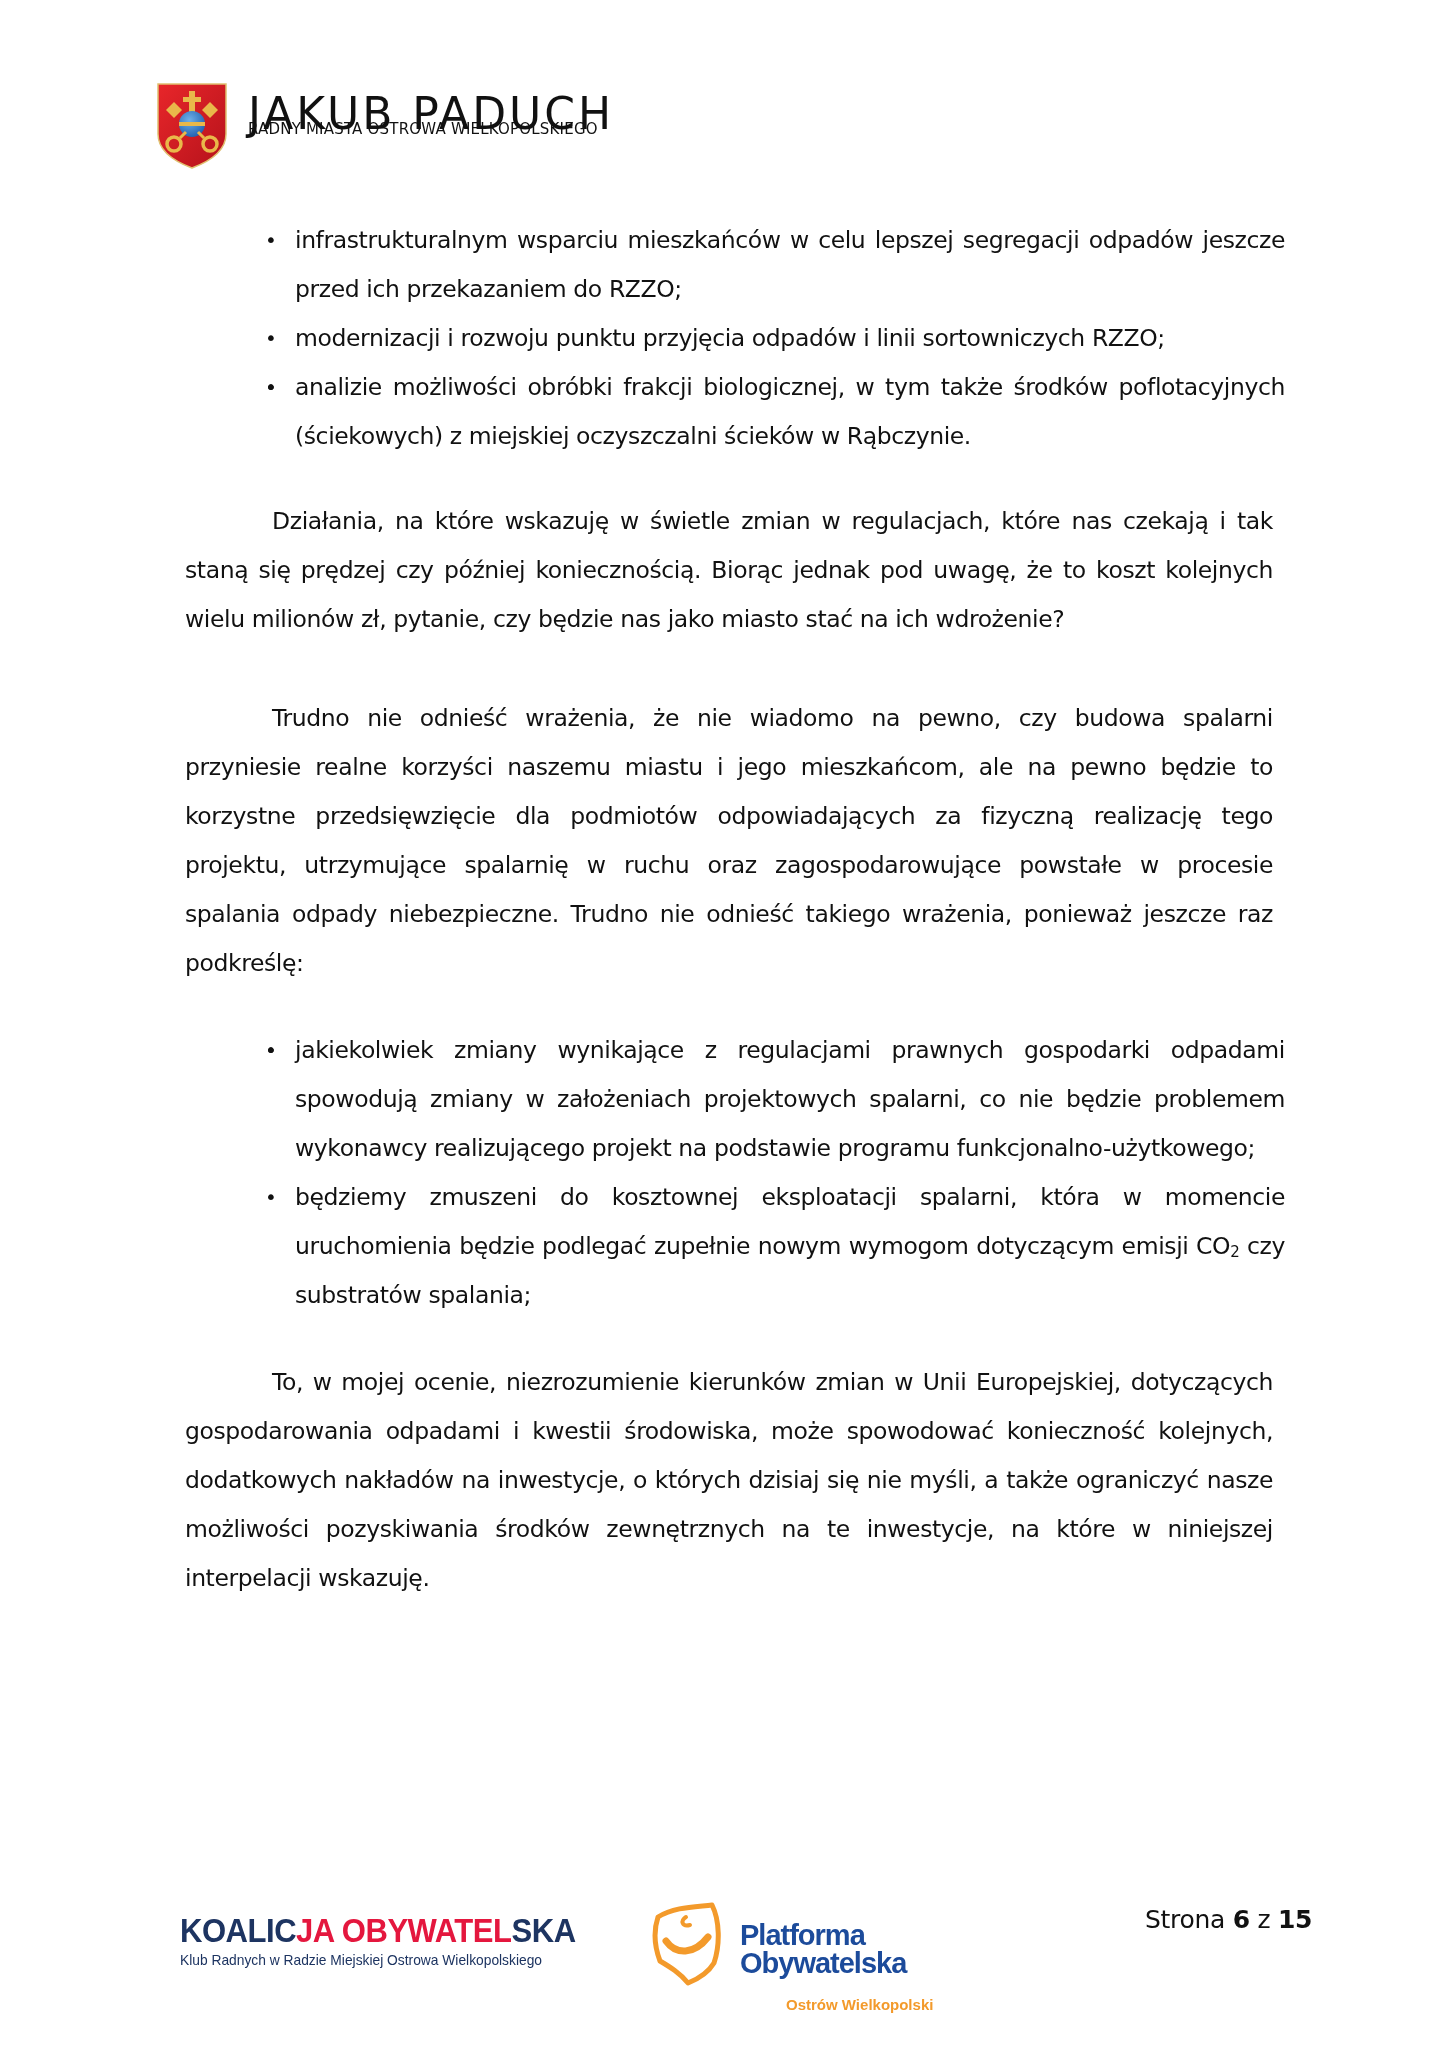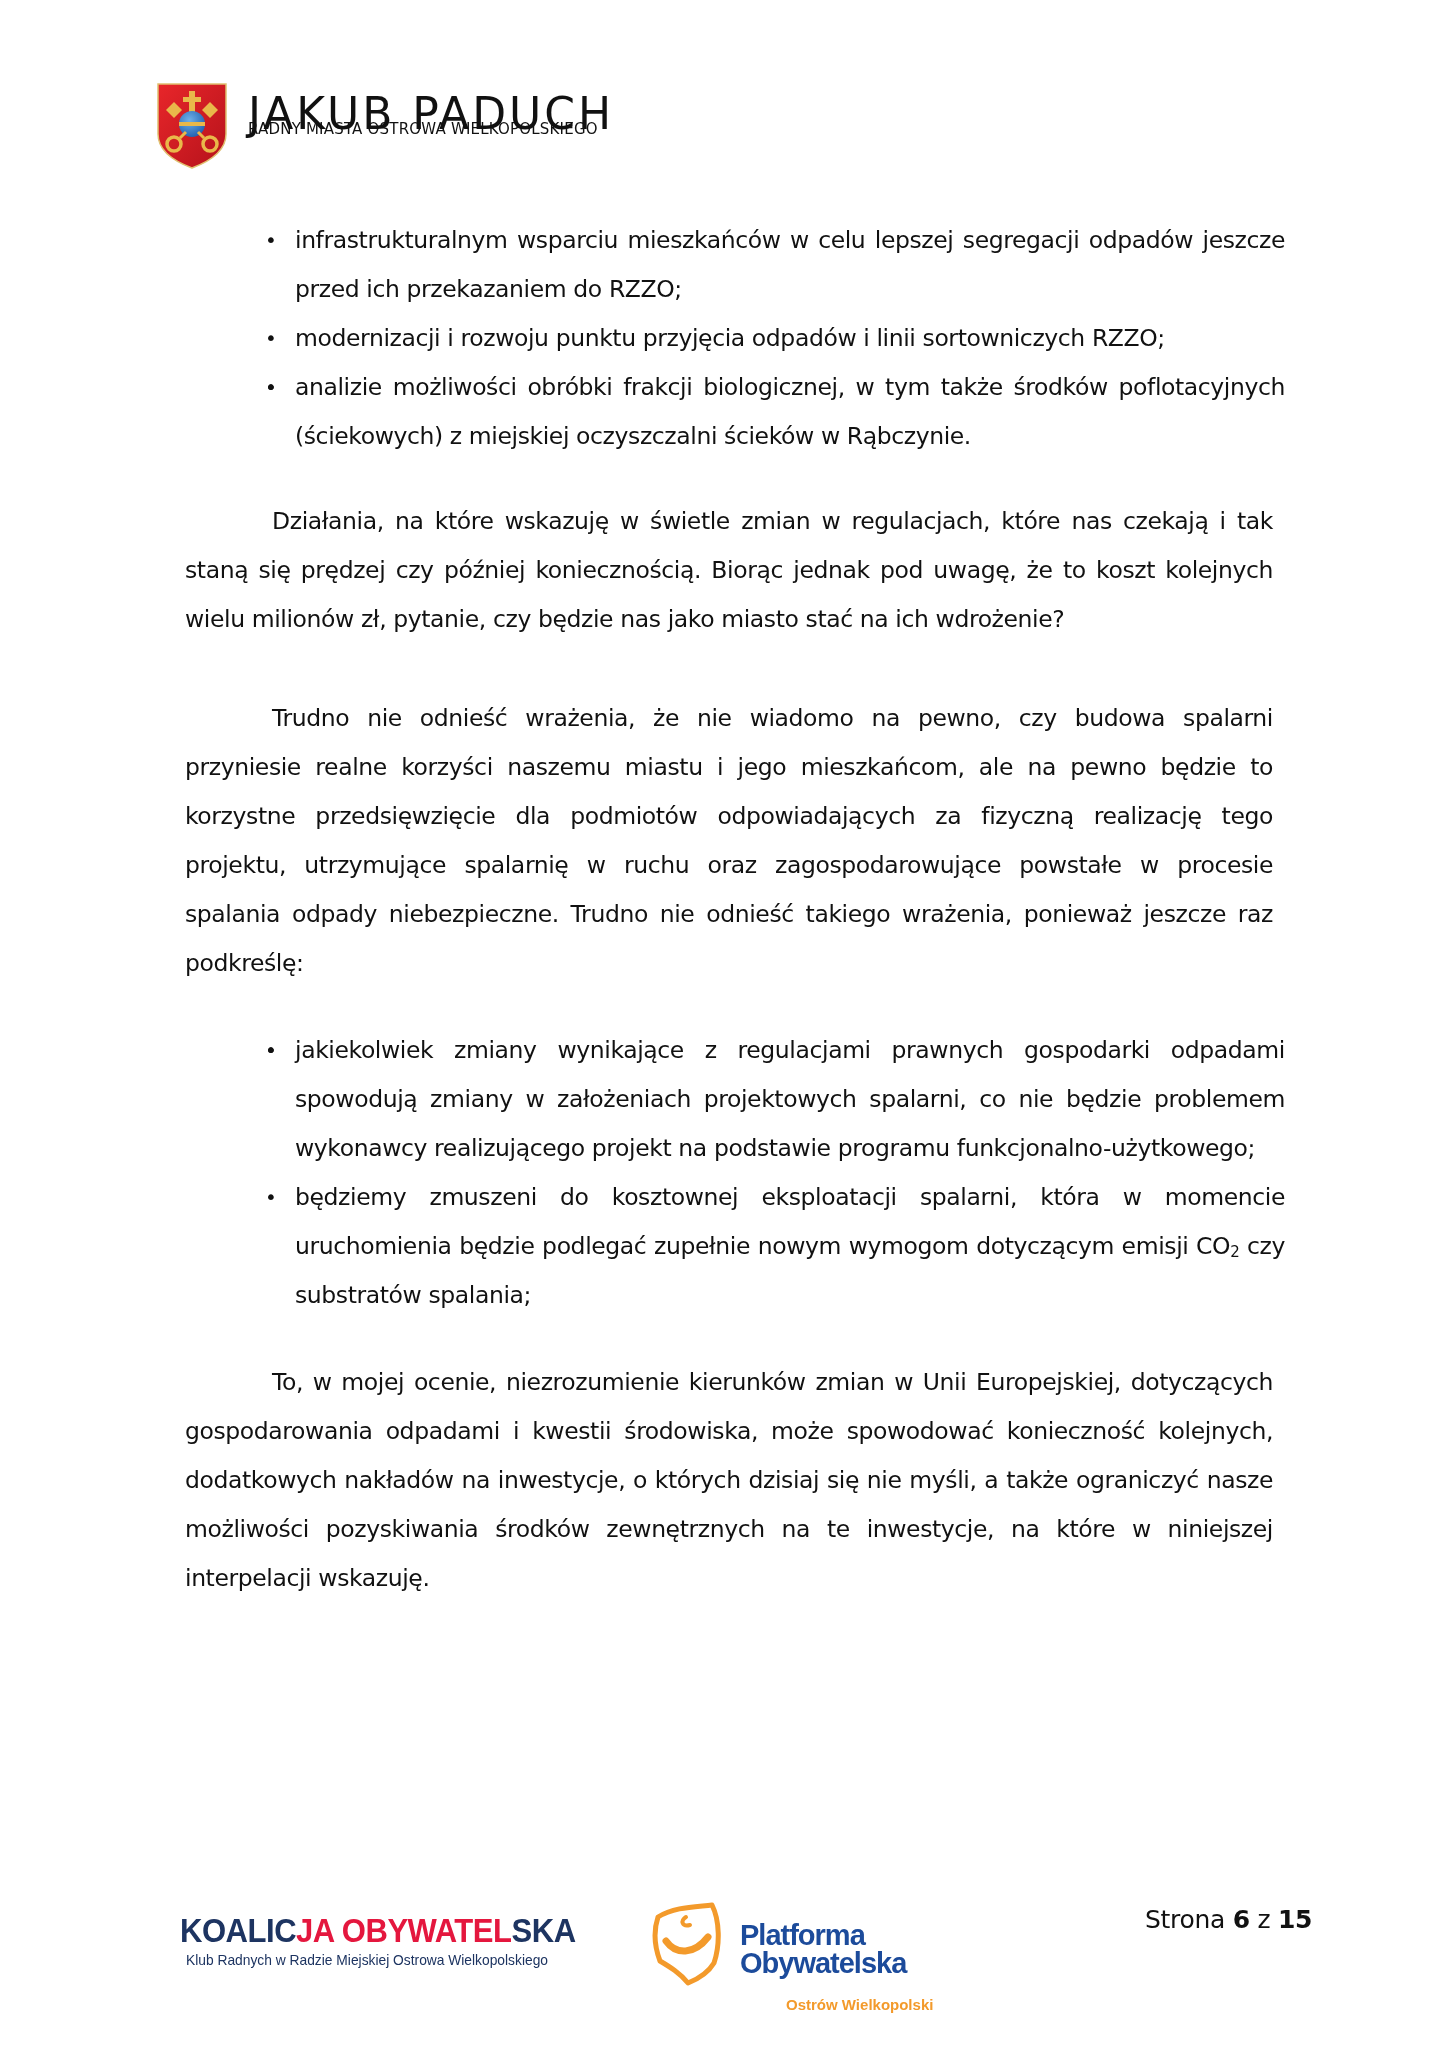--- a/index.html
+++ b/index.html
@@ -23,21 +23,21 @@
   .blist li .bullet { position: absolute; left: -30px; top: 0; font-size: 20px; }
   .para { margin: 12px; text-align: justify; text-indent: 87px; }
   .gap-a { height: 24px; }
   .gap-b { height: 26px; }
   .gap-c { height: 26px; }
   .gap-d { height: 26px; }
   sub { font-size: 15px; line-height: 0; vertical-align: -3px; }
 
   
   .footer { position: absolute; left: 0; top: 1895px; width: 1448px; height: 110px; }
-  .ko { position: absolute; left: 180px; top: 18px; width: 400px; text-align: right; }
+  .ko { position: absolute; left: 180px; top: 18px; width: 400px; }
   .ko-title { font-family: "Liberation Sans", sans-serif; font-weight: bold; font-size: 33px;
               letter-spacing: -0.5px; line-height: 36px; white-space: nowrap; transform: scaleX(0.94); transform-origin: left; }
   .ko-navy { color: #1d3461; }
   .ko-red { color: #e4173e; }
   .ko-sub { font-family: "Liberation Sans", sans-serif; font-size: 15px; color: #1d3461;
             white-space: nowrap; margin-top: 2px; transform: scaleX(0.92); transform-origin: left; }
   .po-mark { position: absolute; left: 650px; top: 6px; width: 80px; height: 86px; }
   .po-text { position: absolute; left: 740px; top: 26px; }
   .po-line { font-family: "Liberation Sans", sans-serif; font-weight: bold; font-size: 29px;
              color: #1c4b9b; line-height: 28px; letter-spacing: -1px; white-space: nowrap; }

